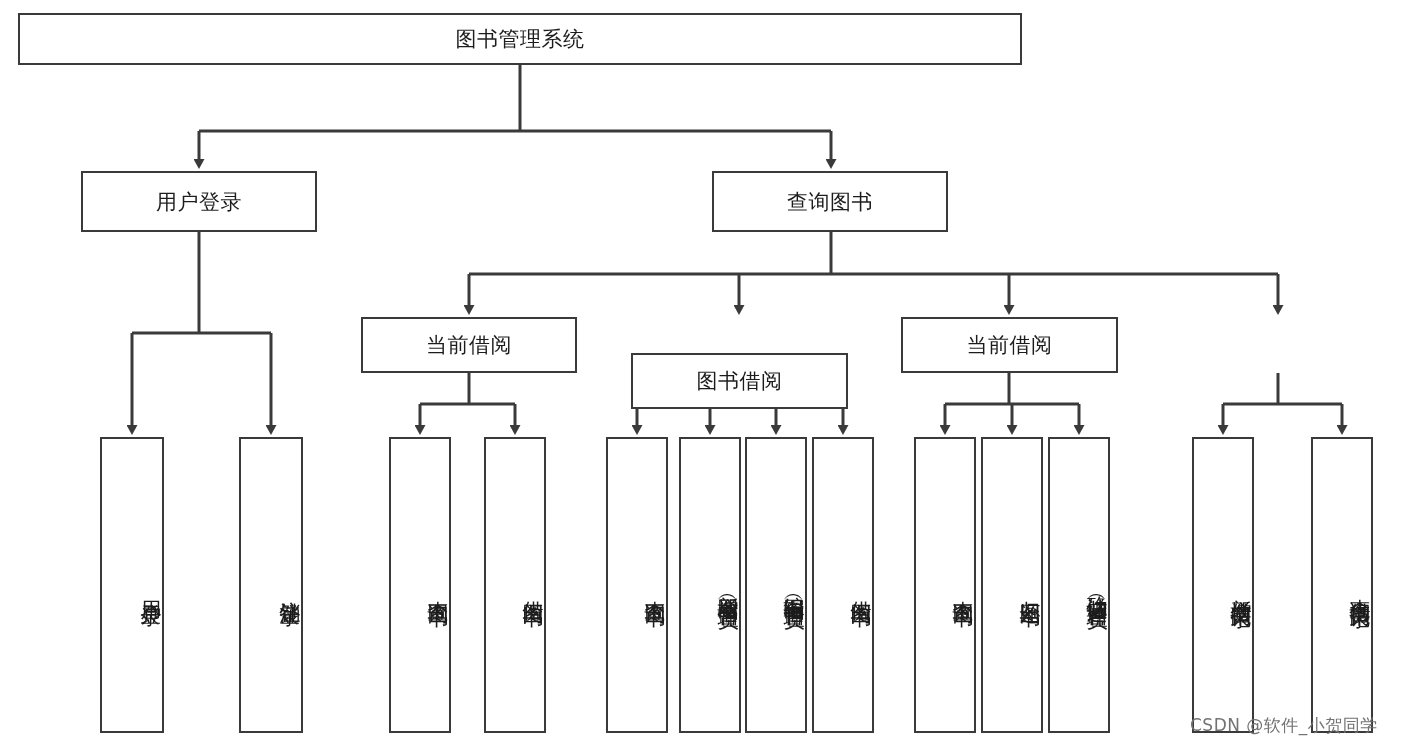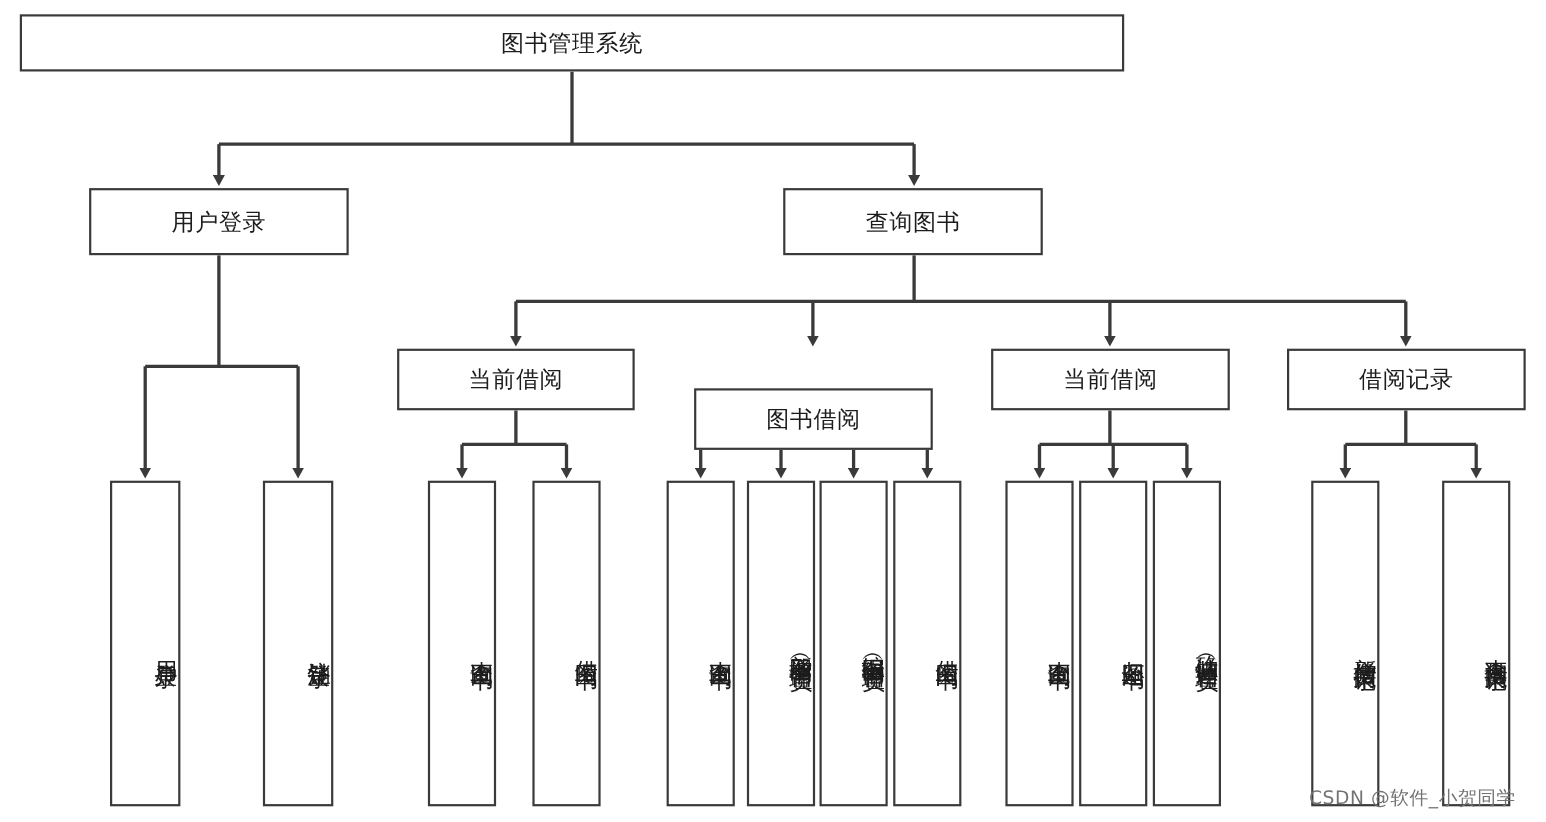--- a/index.html
+++ b/index.html
@@ -129,23 +129,20 @@
 
   <div class="node horiz" style="left:361px; top:317px; width:216px; height:56px;">
     <span class="label">当前借阅</span>
   </div>
   <div class="node horiz" style="left:631px; top:317px; width:217px; height:56px;margin-top:36px;">
     <span class="label">图书借阅</span>
   </div>
   <div class="node horiz" style="left:901px; top:317px; width:217px; height:56px;">
     <span class="label">当前借阅</span>
   </div>
-  <div class="node horiz" style="left:1170px; top:317px; width:217px; height:56px;">
-    <span class="label">借阅记录</span>
-  </div>
 
   <div class="node vert" style="left:100px; top:437px; width:64px; height:296px;">
     <span class="label">用户登录</span>
   </div>
   <div class="node vert" style="left:239px; top:437px; width:64px; height:296px;">
     <span class="label">注销登录</span>
   </div>
   <div class="node vert" style="left:389px; top:437px; width:62px; height:296px;">
     <span class="label">查询图书</span>
   </div>

